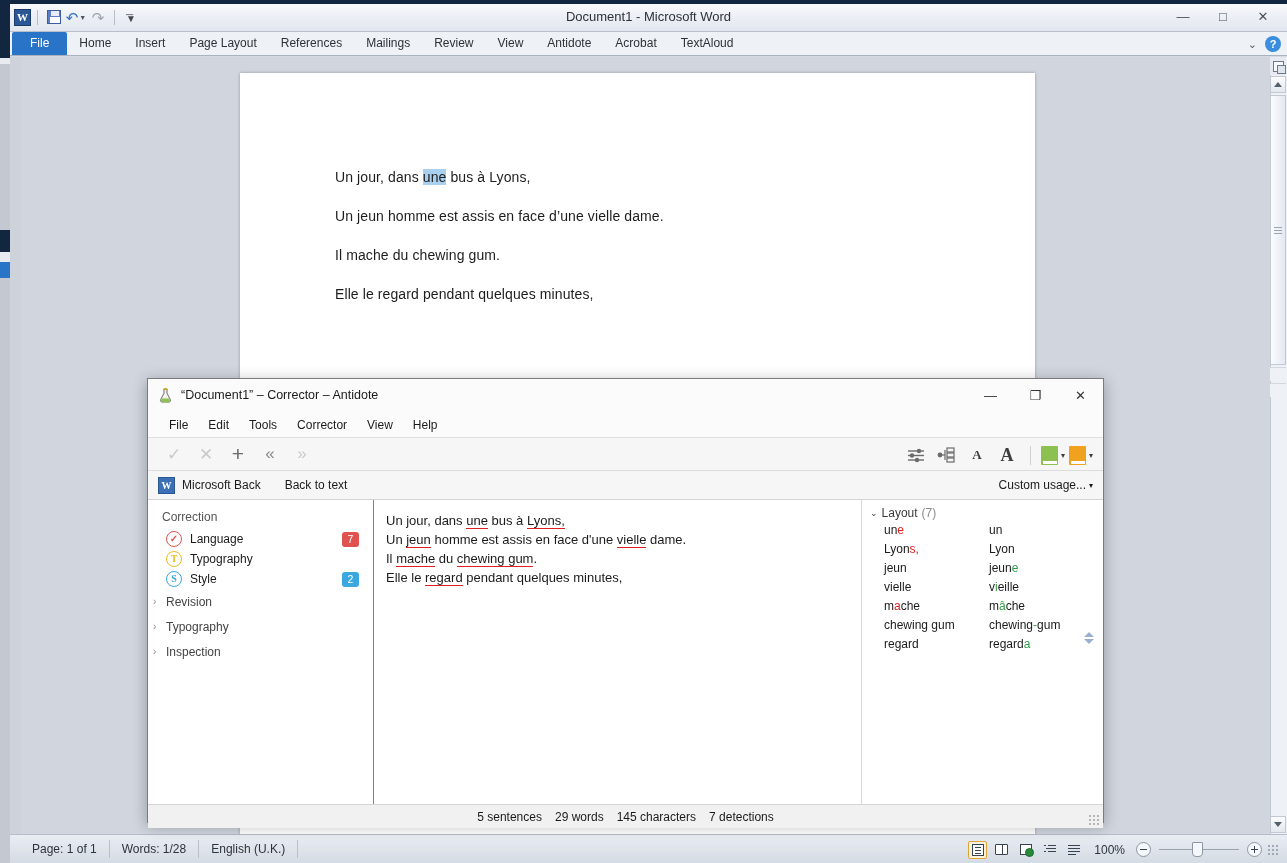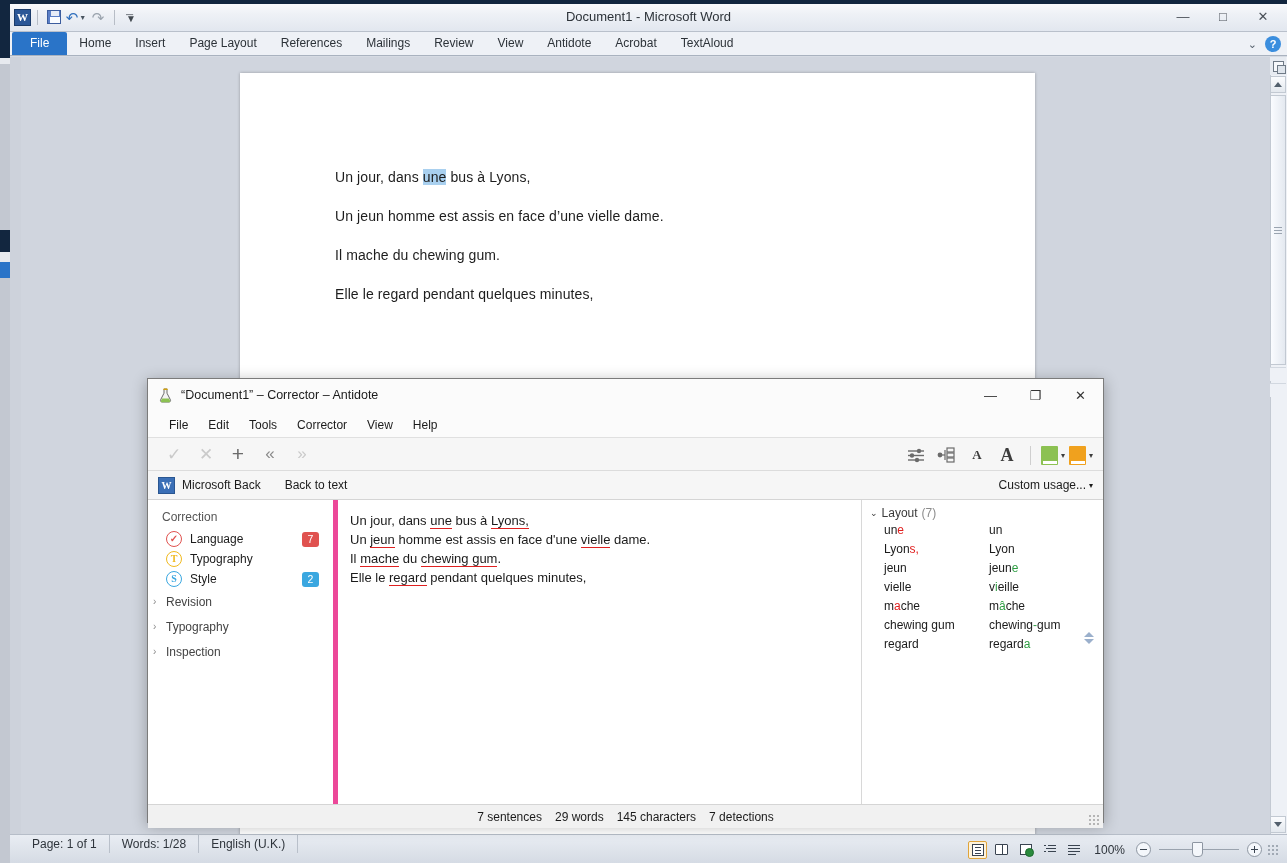--- a/index.html
+++ b/index.html
@@ -102,21 +102,21 @@
     background:linear-gradient(to right,#fafcff,#e4e9f0); border:1px solid #c2c9d2;
     display:flex; align-items:center; justify-content:center;
   }
   .grip { width:8px; height:7px; background:repeating-linear-gradient(to bottom,#9aa4b0 0 1px,transparent 1px 3px); }
   .vs-mark { position:absolute; right:1px; width:16px; height:14px; background:#eef1f6; border-top:1px solid #d2d8e0; }
 
   
   .word-status {
     position:absolute; left:0; bottom:0; width:1277px; height:29px;
     background:linear-gradient(to bottom,#e9edf3,#d5dbe4);
-    border-top:1px solid #b6bdc8; display:flex; align-items:flex-start;
+    border-top:1px solid #b6bdc8; display:flex; align-items:center;
   }
   .st-item { font-size:12px; color:#2e343b; padding:0 12px; height:18px; line-height:18px; border-right:1px solid #b9c0ca; }
   .st-item:first-child { margin-left:10px; }
   .status-right { position:absolute; right:8px; top:0; height:29px; display:flex; align-items:center; gap:5px; }
   .viewbtn { width:19px; height:18px; display:flex; align-items:center; justify-content:center; color:#3a4450; }
   .viewbtn.active { border:1px solid #e0a43a; background:#fdf3dd; border-radius:2px; }
   .vb-page { width:12px; height:12px; border:1px solid #3a4450; background:#fff; position:relative; }
   .vb-page:after { content:""; position:absolute; left:2px; top:2px; right:2px; height:1px; background:#3a4450; box-shadow:0 3px 0 #3a4450,0 6px 0 #3a4450; }
   .vb-book { width:13px; height:11px; border:1px solid #3a4450; border-radius:1px; position:relative; background:#fff; }
   .vb-book:after { content:""; position:absolute; left:50%; top:0; bottom:0; width:1px; background:#3a4450; }
@@ -179,21 +179,21 @@
 
   .anti-appbar {
     height:29px; background:#f6f6f6; border-bottom:1px solid #d5d5d5;
     display:flex; align-items:center; padding-left:10px; position:relative;
   }
   .wordmini { width:17px; height:17px; background:#3b6fb6; border:1px solid #2a5691; color:#fff; font-size:10px; font-weight:bold; line-height:15px; text-align:center; font-family:"Liberation Serif", serif; margin-right:7px; }
   .appbar-label { font-size:12px; color:#1b1b1b; margin-right:24px; }
   .custom-usage { position:absolute; right:10px; font-size:12px; color:#1b1b1b; display:flex; align-items:center; gap:3px; }
 
   .anti-body { display:flex; height:304px; background:#fff; }
-  .anti-left { width:190px; background:#fff; border-right:5px solid #ec4899; padding-top:7px; }
+  .anti-left { width:226px; background:#fff; border-right:1px solid #ec4899; padding-top:7px; }
   .sect-head { font-size:12px; color:#555; padding:3px 0 5px 14px; }
   .cat-row { display:flex; align-items:center; height:20px; padding-left:18px; position:relative; }
   .cat-ico { width:16px; height:16px; border-radius:50%; border:1.6px solid; font-size:10px; font-weight:bold; text-align:center; line-height:13px; margin-right:8px; font-family:"Liberation Serif", serif; }
   .cat-ico.lang { border-color:#e0524f; color:#e0524f; }
   .cat-ico.typo { border-color:#f0b91e; color:#f0b91e; }
   .cat-ico.style { border-color:#3aa7e0; color:#3aa7e0; }
   .cat-label { font-size:12px; color:#1b1b1b; }
   .badge { position:absolute; right:14px; min-width:17px; height:15px; border-radius:3px; color:#fff; font-size:10.5px; text-align:center; line-height:15px; padding:0 4px; }
   .badge.red { background:#e0524f; }
   .badge.blue { background:#3aa7e0; }
@@ -510,19 +510,19 @@
           </div>
         </div>
       <div class="spinner">
         <span class="sp-up"></span>
         <span class="sp-dn"></span>
       </div>
     </div>
   </div>
 
   <div class="anti-status">
-    <span>7 sentences</span>
+    <span>5 sentences</span>
     <span>29 words</span>
     <span>145 characters</span>
     <span>7 detections</span>
     <span class="anti-grip"></span>
   </div>
 </div>
 
 </body></html>

